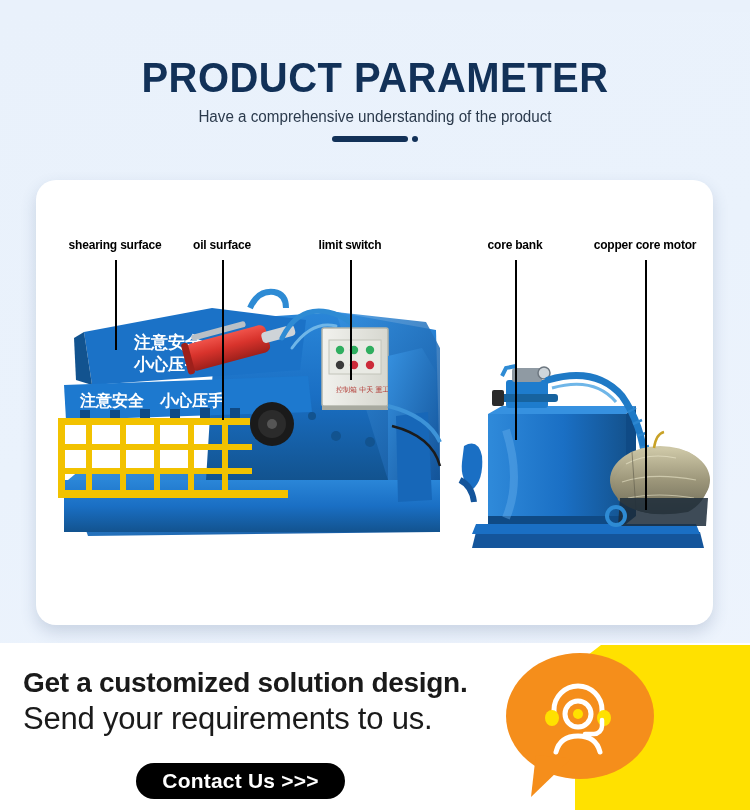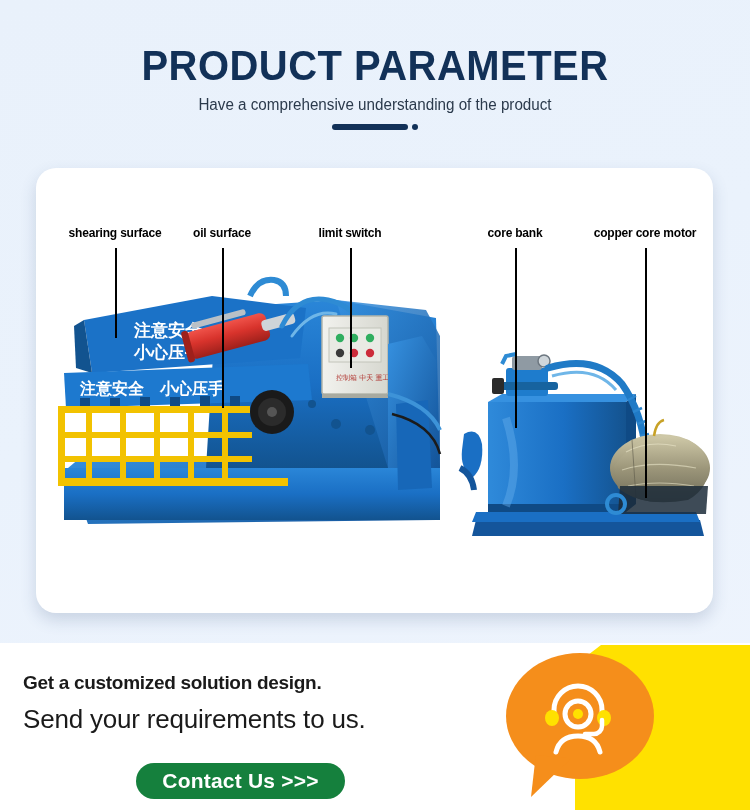--- a/index.html
+++ b/index.html
@@ -5,21 +5,21 @@
   html,body{margin:0;padding:0;}
   body{
     width:750px;height:810px;overflow:hidden;
     font-family:"Liberation Sans","DejaVu Sans",sans-serif;
     background:#e9f1fb;
   }
   .page{position:relative;width:750px;height:810px;}
 
   
   .hero{
-    position:absolute;left:0;top:0;width:750px;height:777px;
+    position:absolute;left:0;top:12px;width:750px;height:777px;
     background:linear-gradient(160deg,#e9f1fb 0%,#eaf2fc 45%,#eef4fd 100%);
   }
   .title{
     position:absolute;left:0;top:42px;width:750px;text-align:center;
     font-size:43px;line-height:46px;font-weight:700;letter-spacing:0.5px;
     color:#123158;
     font-family:"Liberation Sans Narrow","Liberation Sans",sans-serif;
     transform:scaleX(0.93);transform-origin:center;
     white-space:nowrap;
   }
@@ -78,31 +78,31 @@
   }
   .bubble-tail{
     position:absolute;left:531px;top:755px;width:40px;height:42px;
     background:#f58e1b;
     clip-path:polygon(0 100%,12% 0,100% 8%);
   }
   .headset{position:absolute;left:532px;top:678px;width:92px;height:80px;}
 
   .cta-line1{
     position:absolute;left:23px;top:666px;
-    font-size:19px;line-height:34px;font-weight:700;color:#1a1a1a;
+    font-size:28px;line-height:34px;font-weight:700;color:#1a1a1a;
     letter-spacing:-0.3px;white-space:nowrap;
   }
   .cta-line2{
     position:absolute;left:23px;top:703px;
-    font-size:26px;line-height:32px;font-weight:400;color:#1a1a1a;
+    font-size:31px;line-height:32px;font-weight:400;color:#1a1a1a;
     letter-spacing:-0.2px;white-space:nowrap;
   }
   .contact-btn{
     position:absolute;left:136px;top:763px;width:209px;height:36px;
-    background:#15803d;border-radius:18px;border:none;padding:0;cursor:pointer;
+    background:#000000;border-radius:18px;border:none;padding:0;cursor:pointer;
     color:#ffffff;font-size:21px;font-weight:700;letter-spacing:0.2px;
     font-family:"Liberation Sans","DejaVu Sans",sans-serif;
     display:flex;align-items:center;justify-content:center;
   }
 </style>
 </head>
 <body>
 
 <div class="page">
 

